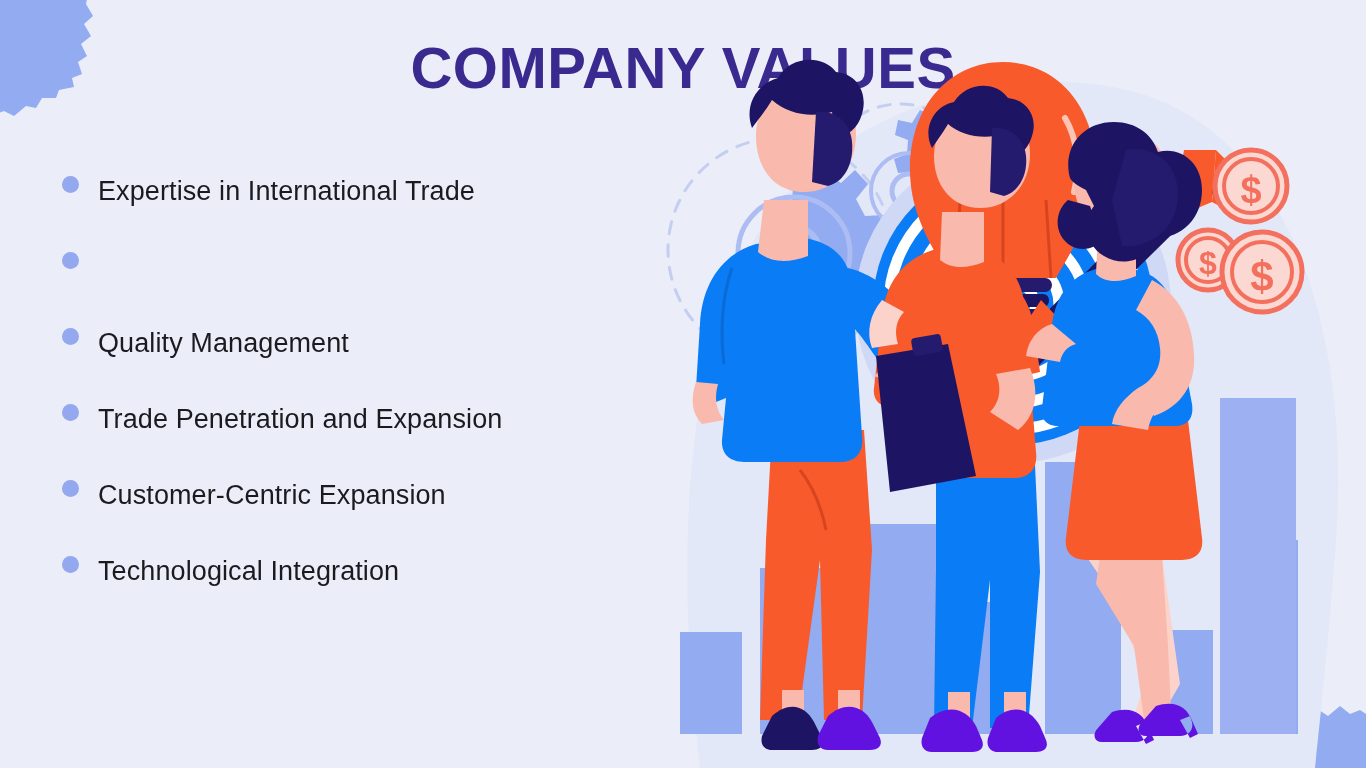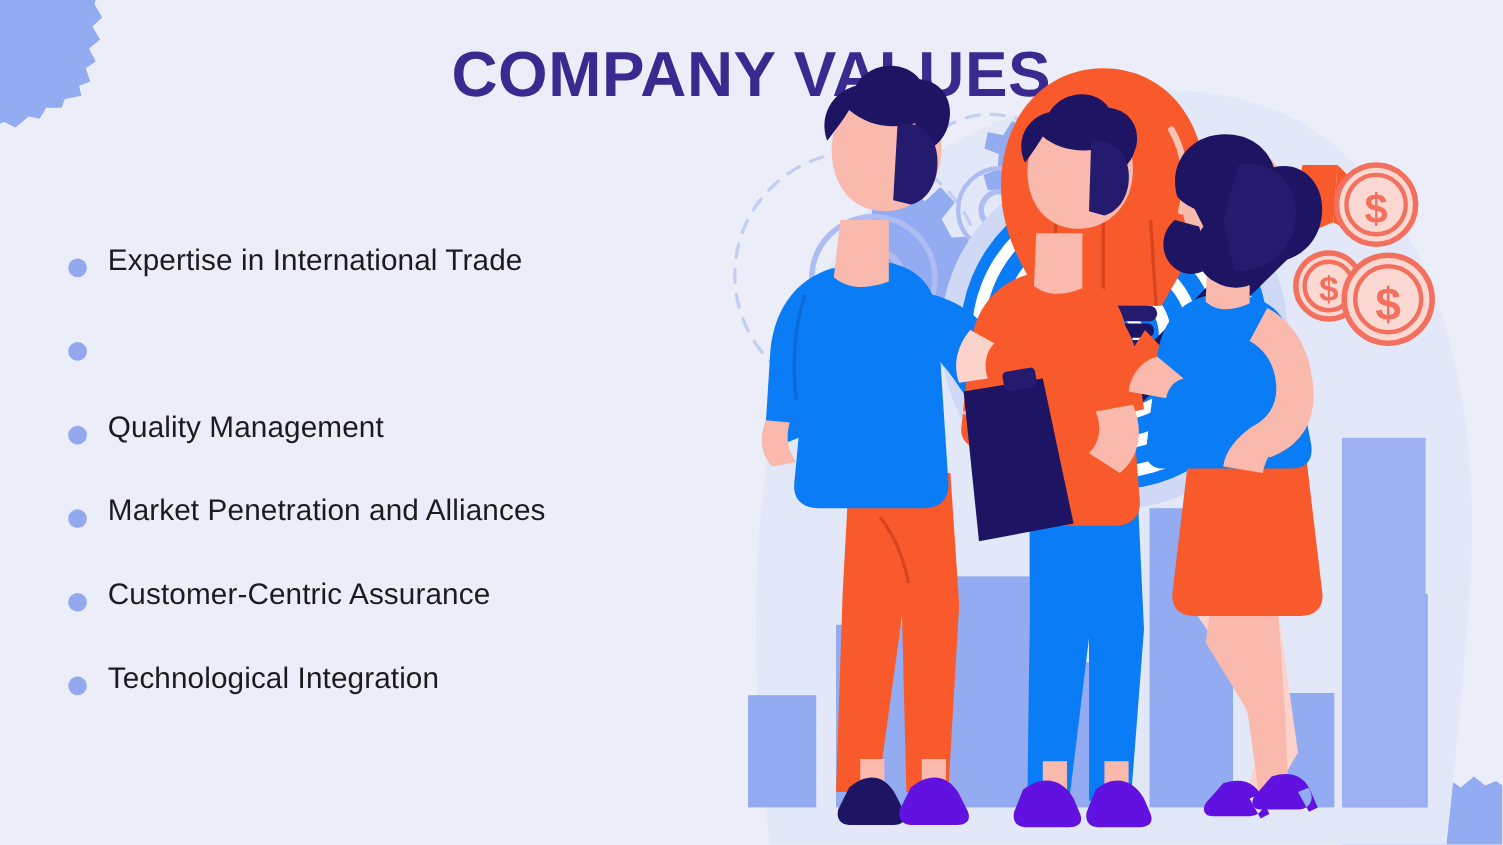--- a/index.html
+++ b/index.html
@@ -37,21 +37,21 @@
 
   
   .values-list{
     position:absolute;
     left:62px; top:176px;
     width:640px;
     list-style:none;
   }
   .value-item{
     display:flex;
-    align-items:flex-end;
+    align-items:flex-start;
     height:76px;
   }
   .bullet{
     width:17px; height:17px;
     border-radius:50%;
     background:#93a8ef;
     flex:0 0 auto;
     margin-right:19px;
   }
   .value-text{
@@ -94,25 +94,25 @@
     </li>
     <li class="value-item">
       <span class="bullet"></span>
     </li>
     <li class="value-item">
       <span class="bullet"></span>
       <span class="value-text">Quality Management</span>
     </li>
     <li class="value-item">
       <span class="bullet"></span>
-      <span class="value-text">Market Penetration and Alliances</span>
-    </li>
-    <li class="value-item">
-      <span class="bullet"></span>
-      <span class="value-text">Customer-Centric Assurance</span>
+      <span class="value-text">Trade Penetration and Expansion</span>
+    </li>
+    <li class="value-item">
+      <span class="bullet"></span>
+      <span class="value-text">Customer-Centric Expansion</span>
     </li>
     <li class="value-item">
       <span class="bullet"></span>
       <span class="value-text">Technological Integration</span>
     </li>
   </ul>
 
   <div class="illustration">
   <svg width="706" height="768" viewBox="0 0 706 768" xmlns="http://www.w3.org/2000/svg">
 

